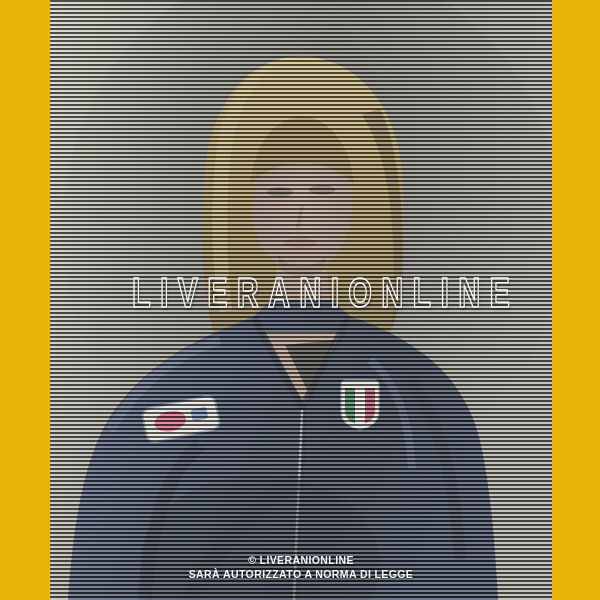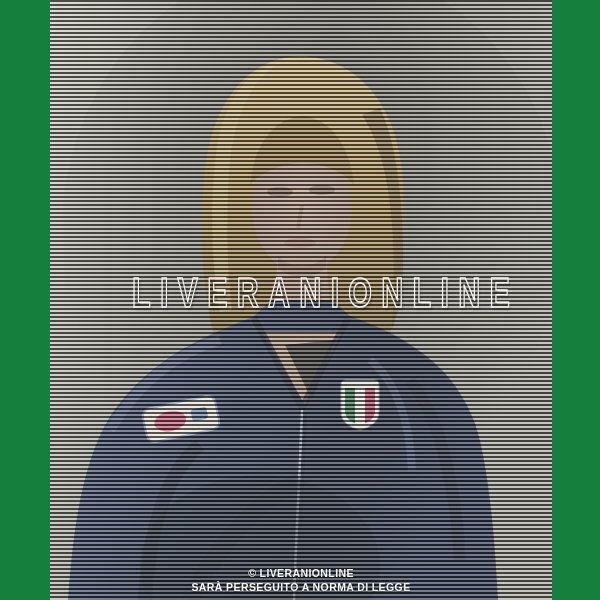--- a/index.html
+++ b/index.html
@@ -1,30 +1,30 @@
 <!DOCTYPE html>
 <html style="--scanline-dark: rgba(24,24,22,0.72); --scanline-light: rgba(240,238,229,0.38); --watermark-white: #f6f6f3; --jacket-navy: #2c3a5e; --jacket-light: #46598a; --jacket-dark: #1f2a46; --hair-blonde: #b2904f; --hair-light: #d8bd7c; --hair-shadow: #7e6538; --skin: #b79884; --skin-light: #c4a693; --background-gray: #93928d; --background-beige: #d2d0c6; --tricolor-green: #2e7d4f; --tricolor-white: #f2f2f0; --tricolor-red: #c2426b; --patch-white: #ece9e4; --patch-pink: #d6527d; --patch-blue: #4a6fae;"><head>
 <meta charset="utf-8">
 <style>
   html,body{margin:0;padding:0;background:#ffffff;}
-  .page{position:relative;width:600px;height:600px;background:#15803d;overflow:hidden;
+  .page{position:relative;width:600px;height:600px;background:#eab308;overflow:hidden;
         font-family:"Liberation Sans", sans-serif;}
   .photo{position:absolute;left:50px;top:0;width:502px;height:600px;overflow:hidden;background:#a5a49e;}
   .photo svg{position:absolute;left:0;top:0;display:block;}
   .scan{position:absolute;left:0;top:0;width:100%;height:100%;
         background:repeating-linear-gradient(to bottom,
           var(--scanline-dark) 0px, var(--scanline-dark) 2px,
           var(--scanline-light) 2px, var(--scanline-light) 4px);}
   .watermark{position:absolute;top:266px;left:0;width:100%;height:52px;
         text-align:center;white-space:nowrap;line-height:52px;
         font-size:43px;font-weight:bold;letter-spacing:13px;text-indent:13px;
         color:transparent;-webkit-text-stroke:1.6px var(--watermark-white);
         transform:scaleX(0.71);transform-origin:50% 50%;
         text-shadow:2px 3px 2px rgba(25,25,25,0.30);}
-  .copyright{position:absolute;bottom:6px;left:0;width:100%;text-align:center;
+  .copyright{position:absolute;bottom:19px;left:0;width:100%;text-align:center;
         color:var(--watermark-white);font-size:10.5px;line-height:13.5px;font-weight:bold;
         letter-spacing:0.4px;text-shadow:0 1px 2px rgba(0,0,0,0.55);}
 </style>
 </head>
 <body>
 
 <div class="page">
   <div class="photo" role="img" aria-label="Woman with blonde hair wearing a navy Italy team jacket with tricolor badge, photographed against a gray background with scanline watermark effect">
 
     <svg width="502" height="600" viewBox="0 0 502 600">
@@ -116,16 +116,16 @@
         <rect x="142" y="412" width="16" height="12" rx="3" fill="var(--patch-blue)" opacity="0.85"></rect>
       </g>
     </svg>
 
     <div class="scan"></div>
 
     <div class="watermark">LIVERANIONLINE</div>
 
     <div class="copyright">
       <div>© LIVERANIONLINE</div>
-      <div>SARÀ PERSEGUITO A NORMA DI LEGGE</div>
+      <div>SARÀ AUTORIZZATO A NORMA DI LEGGE</div>
     </div>
   </div>
 </div>
 
 </body></html>

